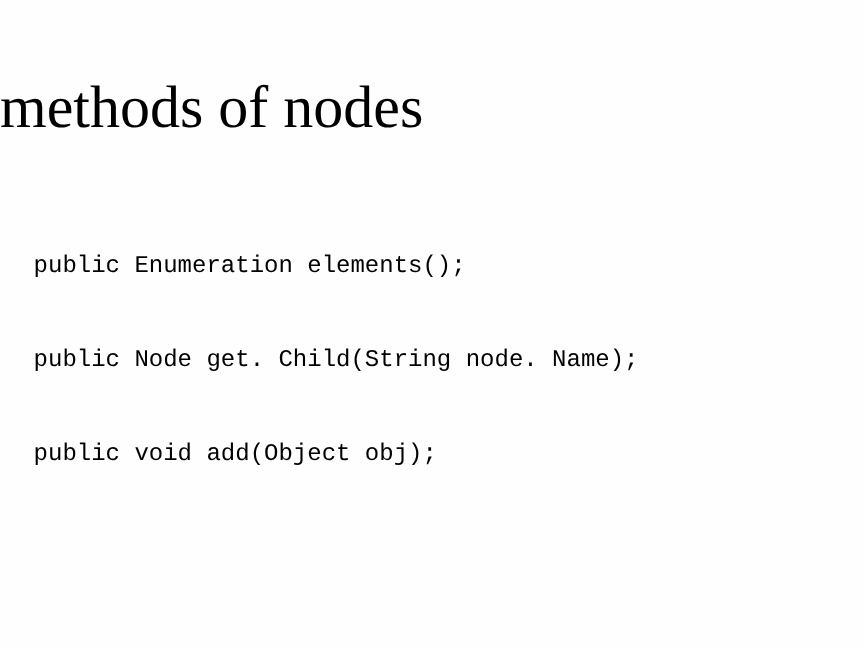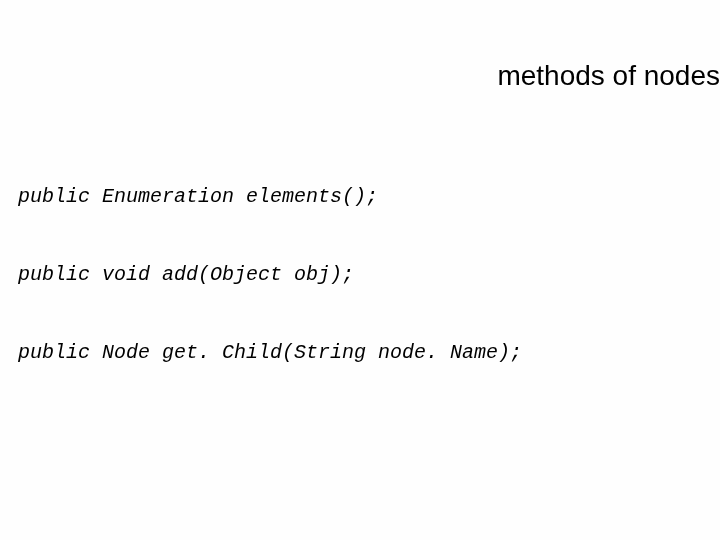--- a/index.html
+++ b/index.html
@@ -11,41 +11,40 @@
       width: 720px;
       height: 540px;
       background: #fefefe;
       font-family: 'Times New Roman', Times, serif;
       color: #000;
     }
     .container {
       padding-top: 60px;
     }
     .title {
-      text-align: right;
-      font-size: 28px;
+      text-align: left;
+      font-size: 50px;
       font-weight: normal;
       margin-bottom: 40px;
-      font-family: Liberation Sans, sans-serif;
+      font-family: Liberation Serif, serif;
     }
     .code-block {
       font-family: 'Courier New', Courier, monospace;
       font-size: 20px;
       line-height: 1.3;
-      padding-left: 18px;
+      padding-left: 28px;
       white-space: pre;
-      font-style: italic;
     }
     .code-line {
       display: block;
     }
   </style>
 </head>
 <body>
 
 <div class="container">
   <h1 class="title">methods of nodes</h1>
   <div class="code-block">
     <span class="code-line">public Enumeration elements();</span>
+    <span class="code-line">public Node get. Child(String node. Name);</span>
     <span class="code-line">public void add(Object obj);</span>
-    <span class="code-line">public Node get. Child(String node. Name);</span>
   </div>
 </div>
 
 </body></html>

